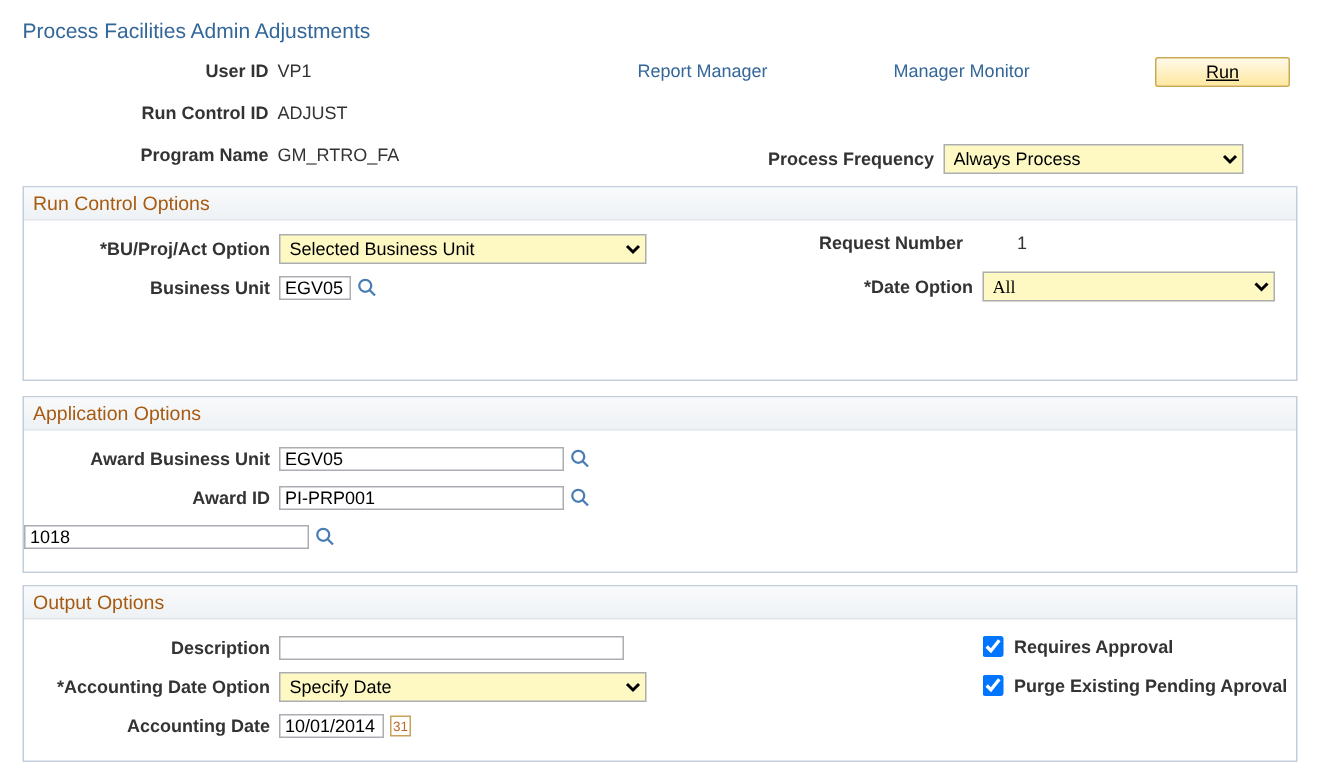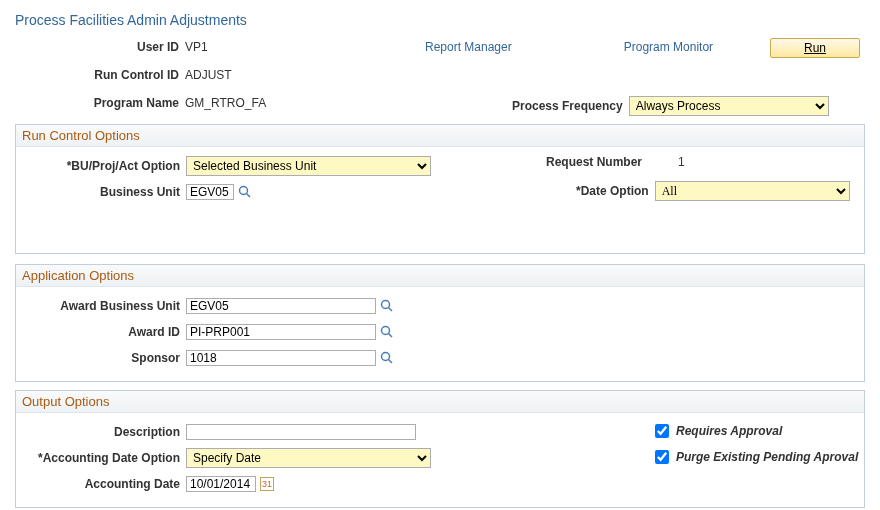--- a/index.html
+++ b/index.html
@@ -33,21 +33,21 @@
   }
   .lbl.w1 { width: 170px; }
   .val {
     color: #333;
   }
   .links-area {
     position: absolute;
     left: 410px;
     top: 0;
     display: flex;
-    gap: 112px;
+    gap: 84px;
     align-items: center;
   }
   .link {
     color: #336699;
     text-decoration: none;
     cursor: pointer;
     font-size: 12px;
   }
   .run-btn {
     position: absolute;
@@ -149,33 +149,33 @@
     margin-bottom:6px;
   }
   .chk-col {
     position:absolute;
     left:635px;
     top:0;
   }
   .chk {
     width:14px; height:14px;
   }
-  .chk-label { font-weight:bold;font-style:italic; }
+  .chk-label { font-weight:bold; }
 </style>
 </head>
 <body>
 
 <h1 class="page-title">Process Facilities Admin Adjustments</h1>
 
 <div class="header-row">
   <span class="lbl w1">User ID</span>
   <span class="val">VP1</span>
   <div class="links-area">
     <a class="link">Report Manager</a>
-    <a class="link">Program Monitor</a>
+    <a class="link">Manager Monitor</a>
   </div>
   <button class="run-btn">Run</button>
 </div>
 
 <div class="header-row">
   <span class="lbl w1">Run Control ID</span>
   <span class="val">ADJUST</span>
 </div>
 
 <div class="header-row">
@@ -240,21 +240,20 @@
     <input class="inp w190" value="PI-PRP001" style="">
     <span class="lookup-icon">
       <svg width="14" height="14" viewBox="0 0 14 14">
           <circle cx="5.5" cy="5.5" r="4" fill="none" stroke="#4a7db4" stroke-width="1.5"></circle>
           <line x1="8.5" y1="8.5" x2="12" y2="12" stroke="#4a7db4" stroke-width="1.5"></line>
         </svg>
     </span>
   </div>
 
   <div class="form-row">
-    <span class="lbl w1">Sponsor</span>
     <input class="inp w190" value="1018" style="">
     <span class="lookup-icon">
       <svg width="14" height="14" viewBox="0 0 14 14">
           <circle cx="5.5" cy="5.5" r="4" fill="none" stroke="#4a7db4" stroke-width="1.5"></circle>
           <line x1="8.5" y1="8.5" x2="12" y2="12" stroke="#4a7db4" stroke-width="1.5"></line>
         </svg>
     </span>
   </div>
 </div>
 

